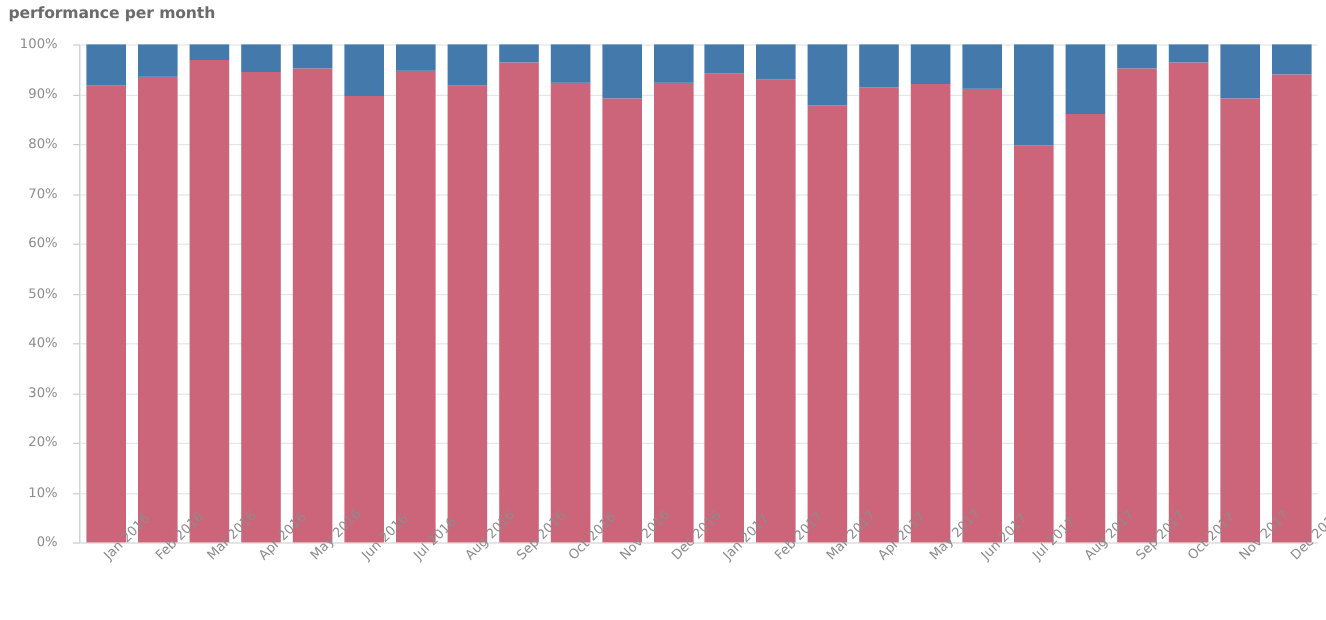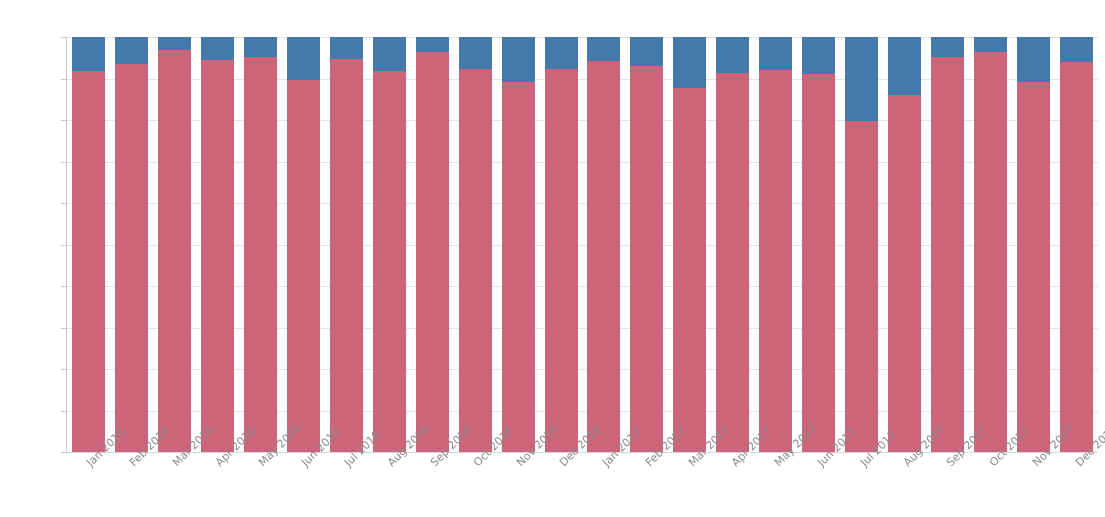--- a/index.html
+++ b/index.html
@@ -130,21 +130,35 @@
     white-space: nowrap;
     transform-origin: left top;
     transform: rotate(-45deg);
   }
 </style>
 </head>
 <body>
 
 <div id="chart-root">
 
-
+  <div class="chart-title">performance per month</div>
+
+  <div class="y-labels">
+      <div class="y-label" style="top: 30px; text-align: right; padding-right: 8px; box-sizing: border-box;">100%</div>
+      <div class="y-label" style="top: 72px; text-align: right; padding-right: 8px; box-sizing: border-box;">90%</div>
+      <div class="y-label" style="top: 113px; text-align: right; padding-right: 8px; box-sizing: border-box;">80%</div>
+      <div class="y-label" style="top: 155px; text-align: right; padding-right: 8px; box-sizing: border-box;">70%</div>
+      <div class="y-label" style="top: 196px; text-align: right; padding-right: 8px; box-sizing: border-box;">60%</div>
+      <div class="y-label" style="top: 238px; text-align: right; padding-right: 8px; box-sizing: border-box;">50%</div>
+      <div class="y-label" style="top: 279px; text-align: right; padding-right: 8px; box-sizing: border-box;">40%</div>
+      <div class="y-label" style="top: 321px; text-align: right; padding-right: 8px; box-sizing: border-box;">30%</div>
+      <div class="y-label" style="top: 362px; text-align: right; padding-right: 8px; box-sizing: border-box;">20%</div>
+      <div class="y-label" style="top: 404px; text-align: right; padding-right: 8px; box-sizing: border-box;">10%</div>
+      <div class="y-label" style="top: 445px; text-align: right; padding-right: 8px; box-sizing: border-box;">0%</div>
+    </div>
   <div class="y-axis-line"></div>
   <div id="y-ticks">
       <div class="y-tick" style="top: 37px;"></div>
       <div class="y-tick" style="top: 79px;"></div>
       <div class="y-tick" style="top: 120px;"></div>
       <div class="y-tick" style="top: 162px;"></div>
       <div class="y-tick" style="top: 203px;"></div>
       <div class="y-tick" style="top: 245px;"></div>
       <div class="y-tick" style="top: 286px;"></div>
       <div class="y-tick" style="top: 328px;"></div>

